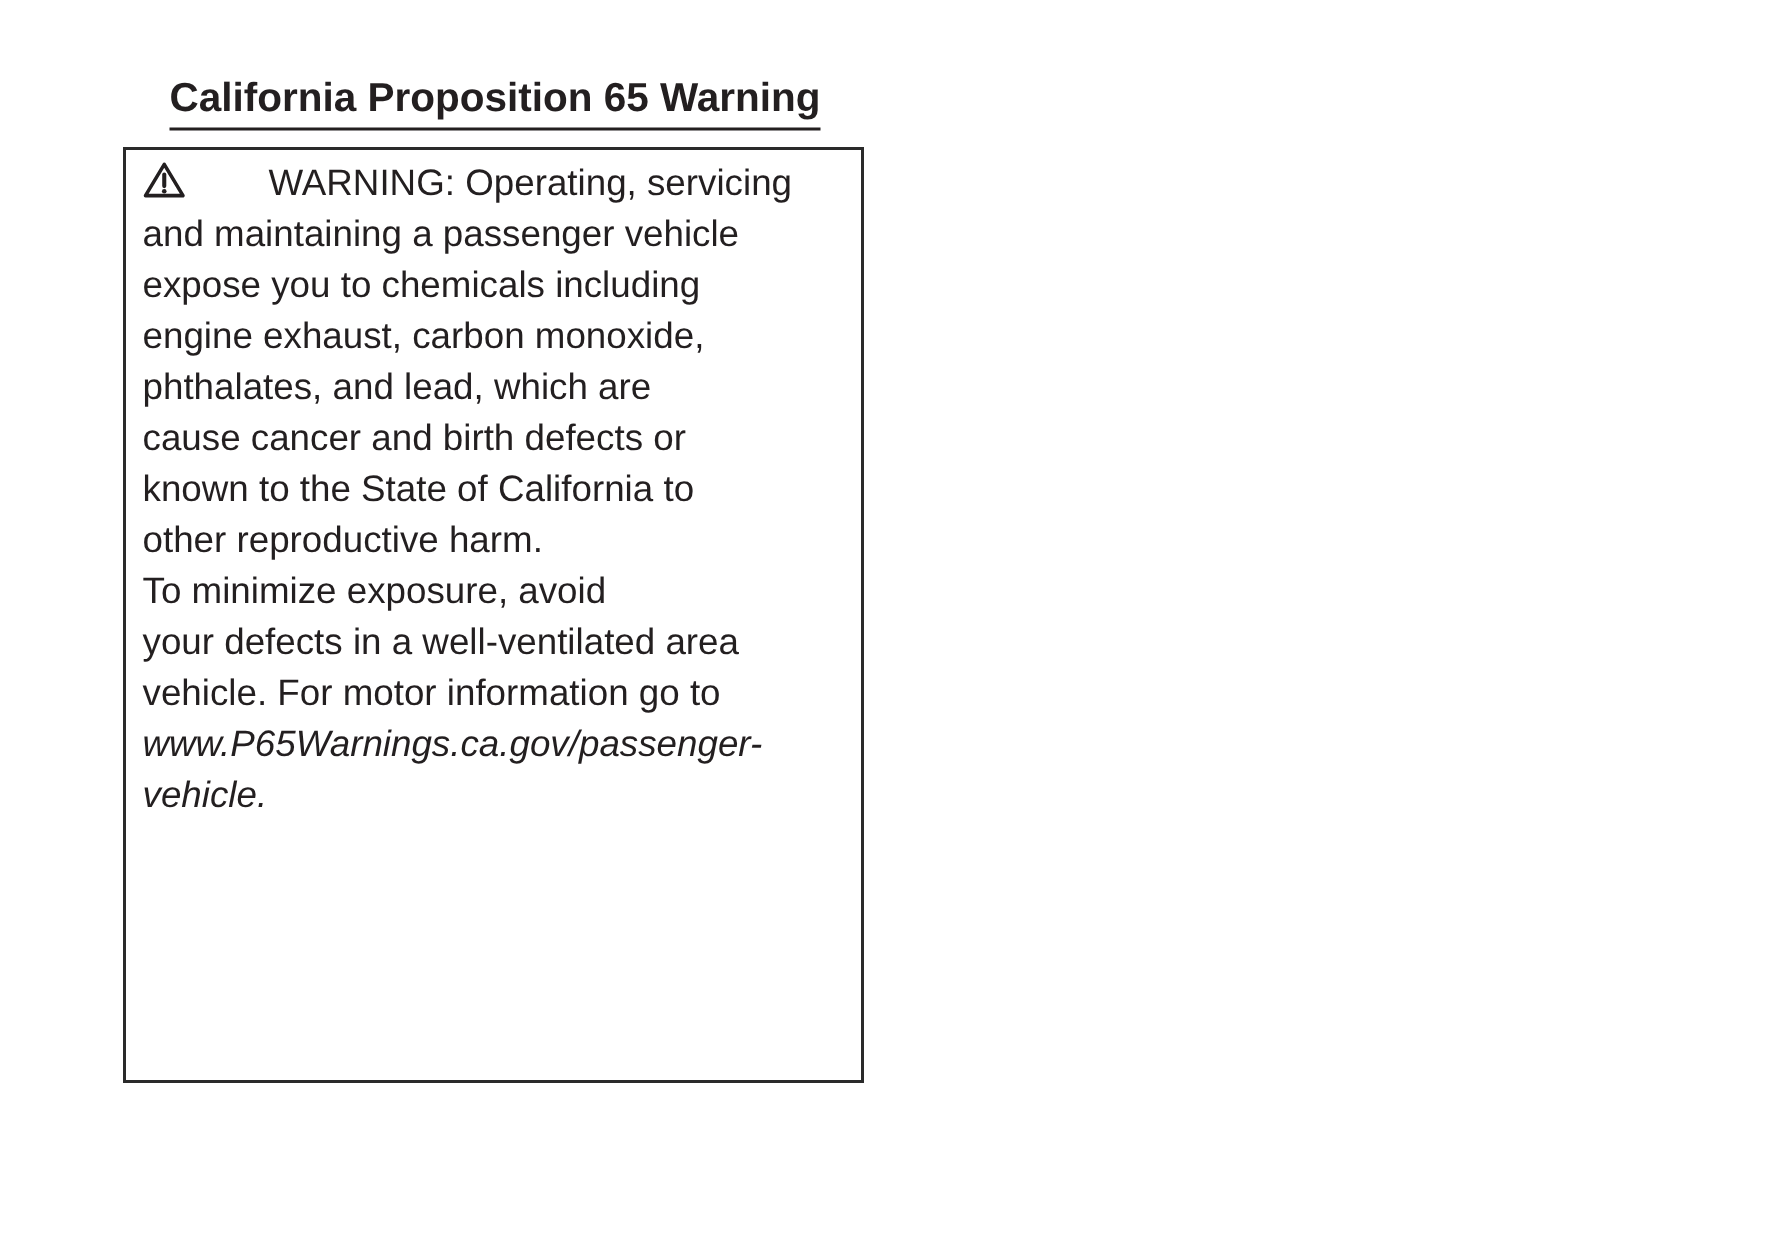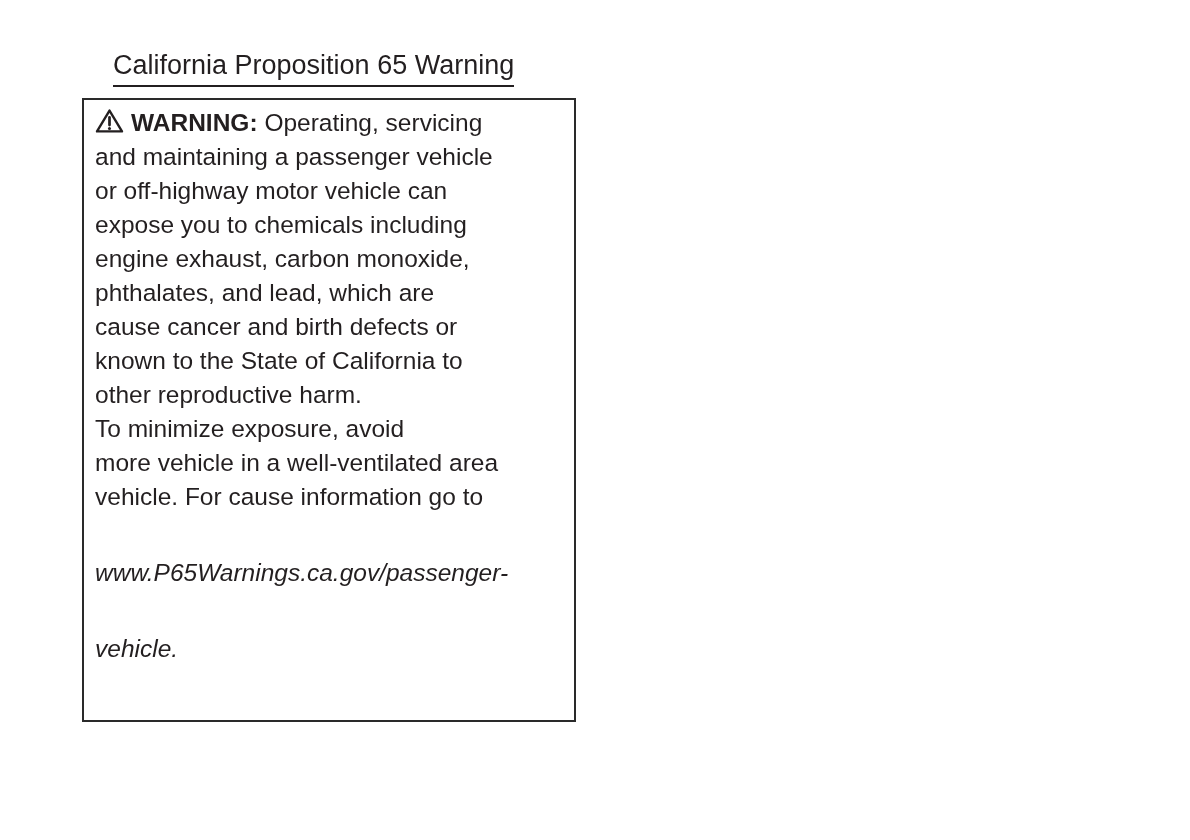--- a/index.html
+++ b/index.html
@@ -14,21 +14,21 @@
     background: #ffffff;
     font-family: "Liberation Sans", "DejaVu Sans", sans-serif;
     color: #231f20;
     overflow: hidden;
   }
   .doc-title {
     position: absolute;
     left: 113px;
     top: 50px;
     font-size: 27px;
-    font-weight: normal;
+    font-weight: bold;
     line-height: 31px;
     color: #231f20;
     border-bottom: 2.5px solid #231f20;
     padding-bottom: 4px;
     white-space: nowrap;
   }
   .warning-box {
     position: absolute;
     left: 82px;
     top: 98px;
@@ -39,25 +39,25 @@
     padding: 6px 10px 0 11px;
     background: #ffffff;
   }
   .wline {
     font-size: 24.5px;
     line-height: 34px;
     white-space: nowrap;
     color: #231f20;
   }
   .wline .bold {
-    font-weight: bold;
+    font-weight: normal;
+    margin-left: 48px;
   }
   .wline.italic {
     font-style: italic;
-    margin-top: 42px;
   }
   .warn-icon {
     display: inline-block;
     width: 29px;
     height: 26px;
     vertical-align: -3px;
     margin-right: 7px;
   }
   .warn-icon svg {
     display: block;
@@ -79,29 +79,28 @@
         <svg viewBox="0 0 32 28" xmlns="http://www.w3.org/2000/svg">
           <path d="M16 2.5 L29.8 25.5 L2.2 25.5 Z" fill="none" stroke="#231f20" stroke-width="2.6" stroke-linejoin="round"></path>
           <line x1="16" y1="10" x2="16" y2="18.5" stroke="#231f20" stroke-width="3" stroke-linecap="round"></line>
           <circle cx="16" cy="22.3" r="1.7" fill="#231f20"></circle>
         </svg>
       </span><span class="bold">WARNING:</span>
       <span>Operating, servicing</span>
     </div>
 
     <div class="wline">and maintaining a passenger vehicle</div>
-    <div class="wline">or off-highway motor vehicle can</div>
     <div class="wline">expose you to chemicals including</div>
     <div class="wline">engine exhaust, carbon monoxide,</div>
     <div class="wline">phthalates, and lead, which are</div>
     <div class="wline">cause cancer and birth defects or</div>
     <div class="wline">known to the State of California to</div>
     <div class="wline">other reproductive harm.</div>
     <div class="wline">To minimize exposure, avoid</div>
-    <div class="wline">more vehicle in a well-ventilated area</div>
-    <div class="wline">vehicle. For cause information go to</div>
+    <div class="wline">your defects in a well-ventilated area</div>
+    <div class="wline">vehicle. For motor information go to</div>
 
     <div class="wline italic">www.P65Warnings.ca.gov/passenger-</div>
     <div class="wline italic">vehicle.</div>
 
   </div>
 
 </div>
 
 </body></html>

